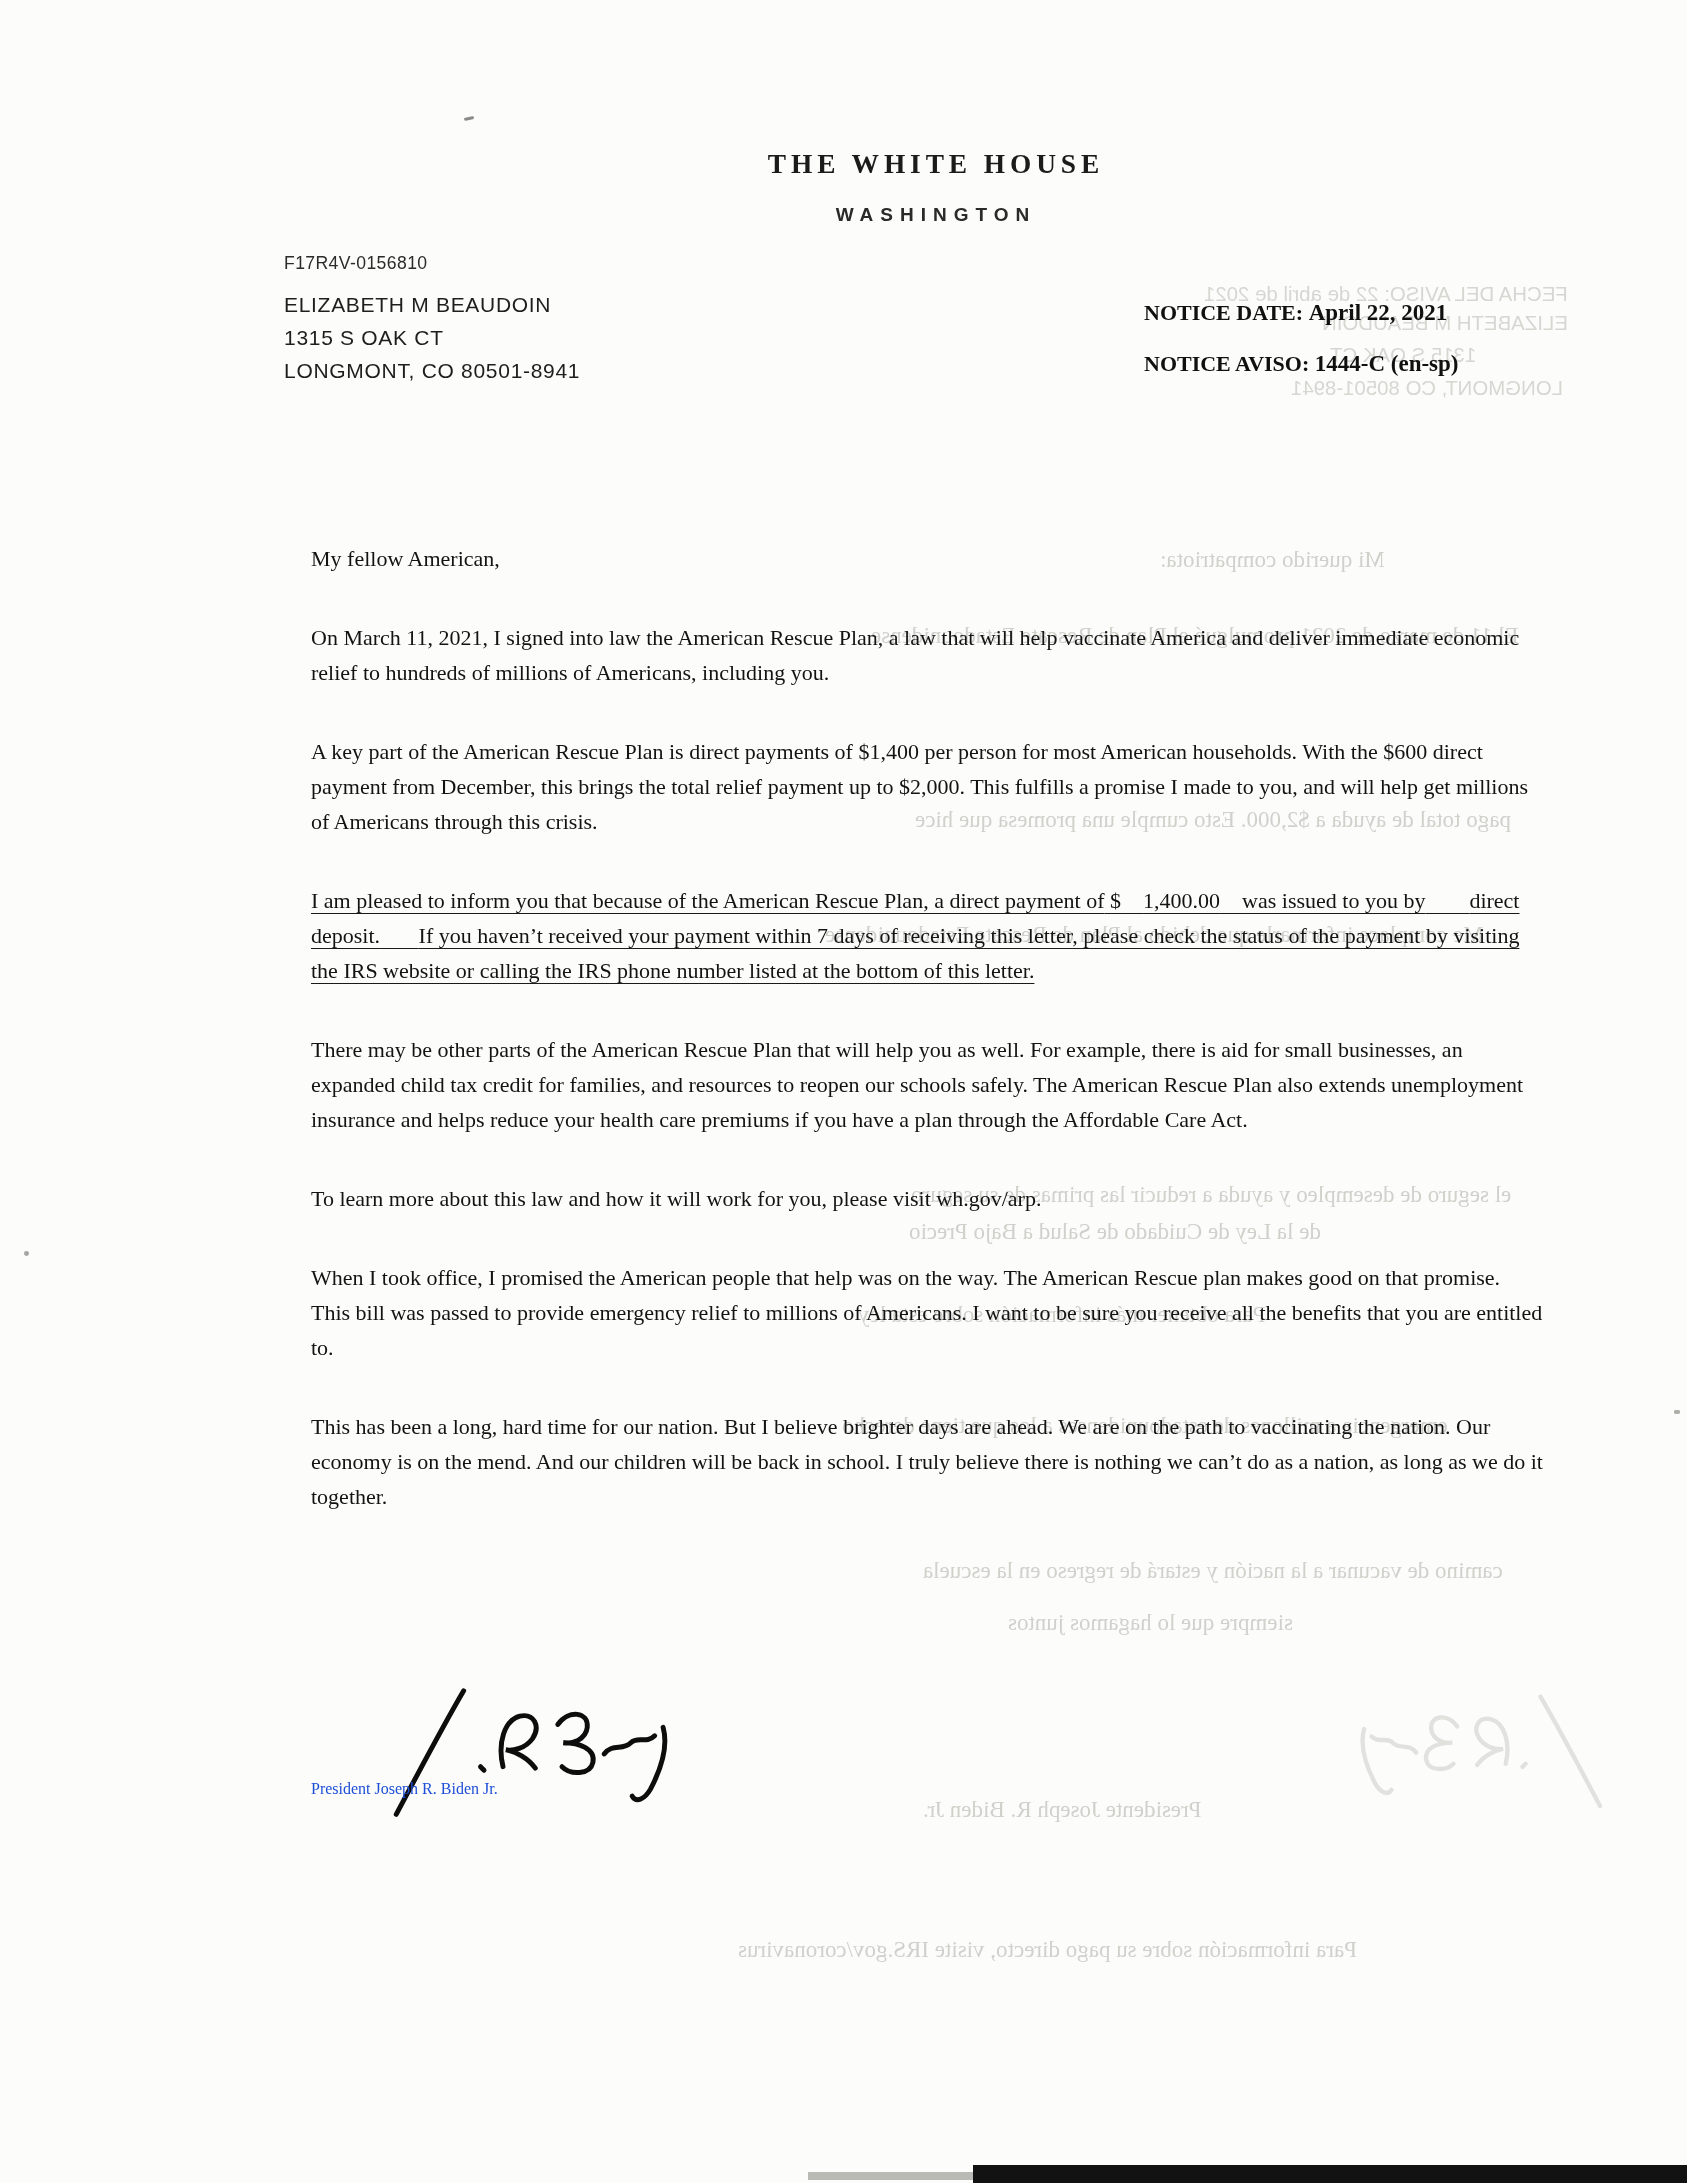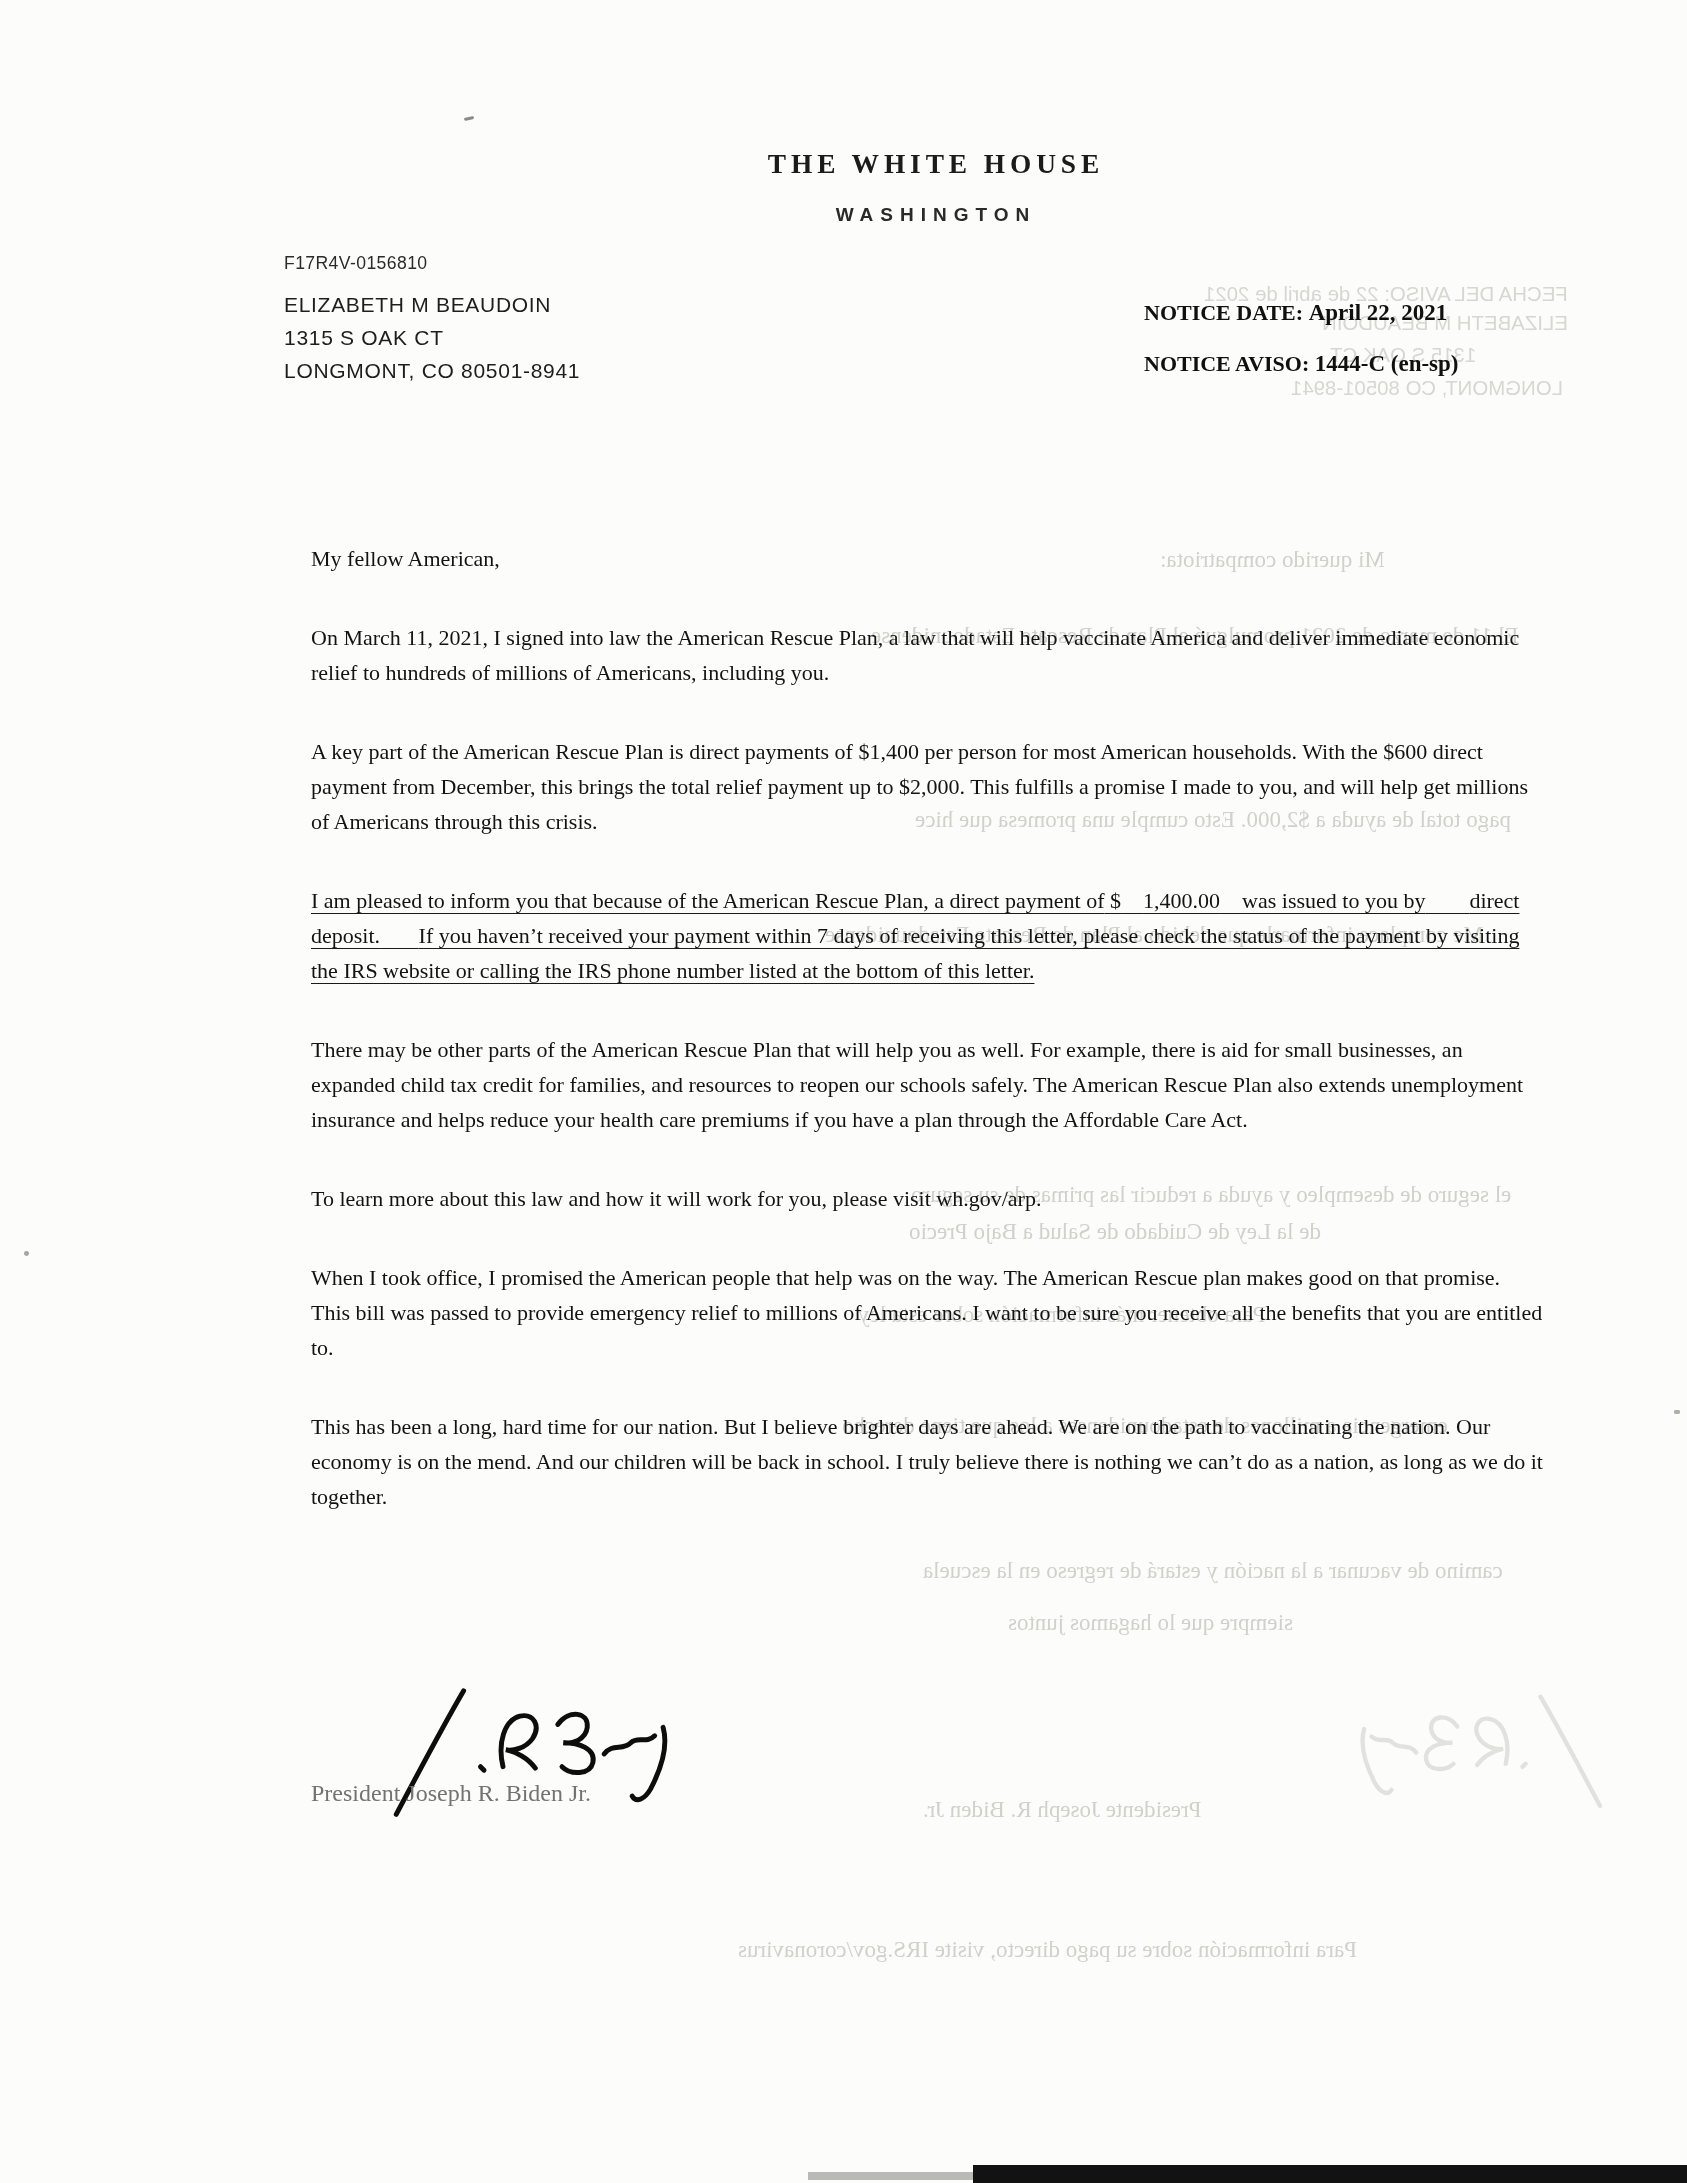--- a/index.html
+++ b/index.html
@@ -61,21 +61,21 @@
   .para { margin: 0 0 44px 0; }
   .underlined {
     text-decoration: underline;
     text-decoration-thickness: 1.4px;
     text-underline-offset: 4.9px;
     text-decoration-color: #1a1a1a;
   }
 
   
   .signature-svg { position: absolute; left: 385px; top: 1680px; width: 302px; height: 141px; pointer-events: none; }
-  .sig-name { position: absolute; left: 311px; top: 1780px; font-size: 24px; color: #737373; white-space: nowrap; }
+  .sig-name { position: absolute; left: 311px; top: 1780px; font-size: 16px; color: #1d4ed8; white-space: nowrap; }
 
   
   .footer-line { position: absolute; left: 311px; top: 1937px; font-size: 25px; color: #131313; white-space: nowrap; }
 
   
   .ghost {
     position: absolute;
     font-family: "Liberation Serif", serif;
     font-size: 23px;
     color: rgba(104, 108, 93, 0.30);

